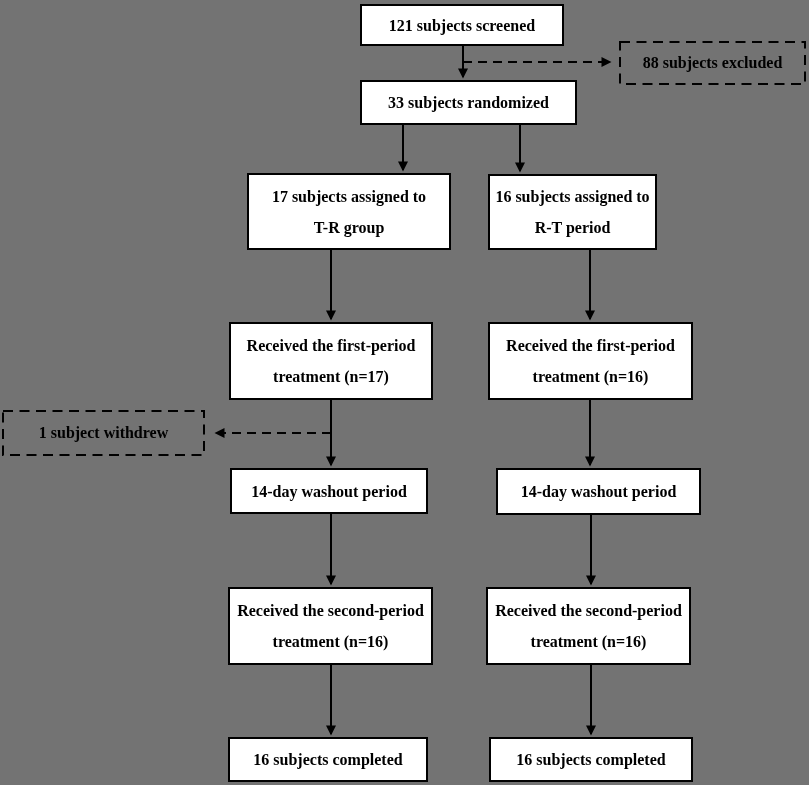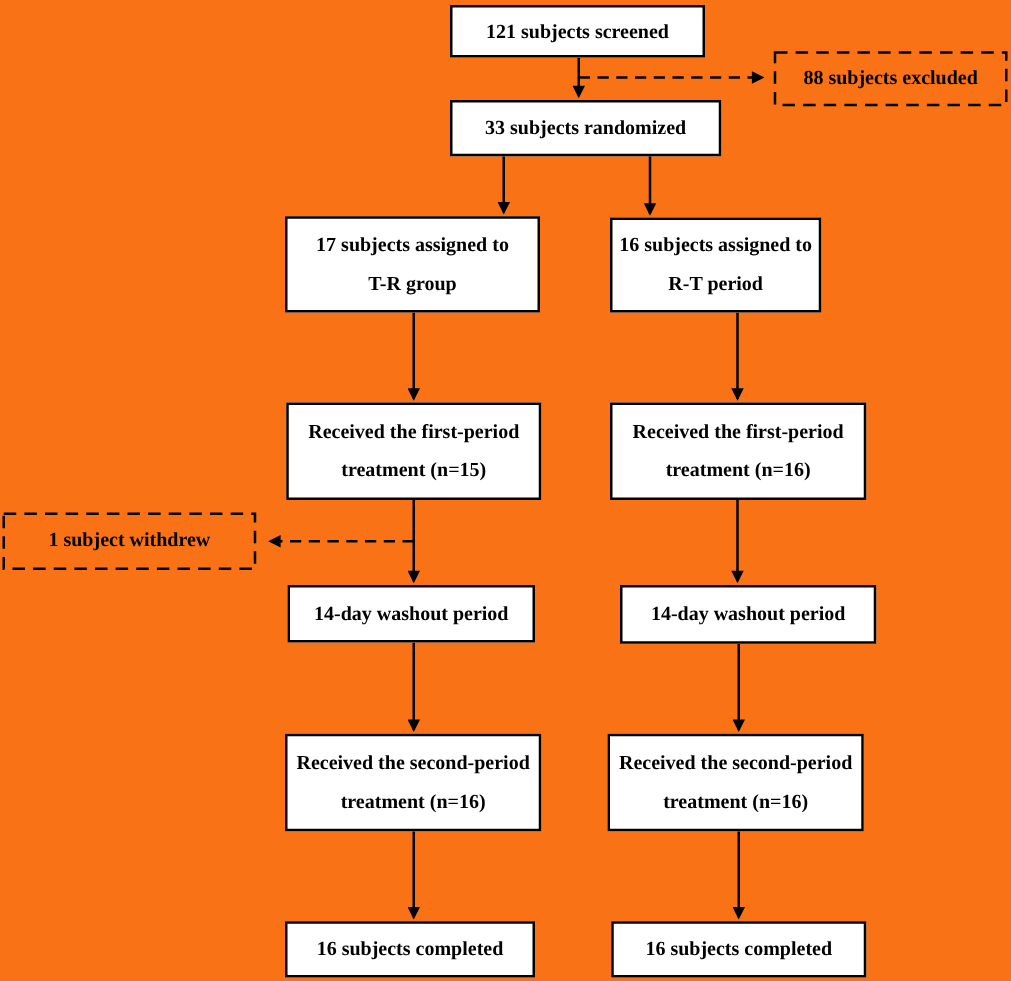--- a/index.html
+++ b/index.html
@@ -4,21 +4,21 @@
 <style>
   html, body {
     margin: 0;
     padding: 0;
     background: #ffffff;
   }
   .canvas {
     position: relative;
     width: 809px;
     height: 785px;
-    background: #f97316;
+    background: #737373;
     font-family: "Liberation Serif", "DejaVu Serif", serif;
     color: #000000;
     overflow: hidden;
   }
   .arrow-layer {
     position: absolute;
     left: 0;
     top: 0;
   }
   .box {
@@ -89,33 +89,33 @@
   </svg>
 
   <div class="box" style="left:360px;top:4px;width:204px;height:42px">
     <span class="l">121 subjects screened</span>
   </div>
 
   <div class="box" style="left:360px;top:80px;width:217px;height:45px">
     <span class="l">33 subjects randomized</span>
   </div>
 
-  <div class="box" style="left:228px;top:173px;width:204px;height:77px">
+  <div class="box" style="left:247px;top:173px;width:204px;height:77px">
     <span class="l">17 subjects assigned to</span>
     <span class="l">T-R group</span>
   </div>
 
   <div class="box" style="left:488px;top:174px;width:169px;height:76px">
     <span class="l">16 subjects assigned to</span>
     <span class="l">R-T period</span>
   </div>
 
   <div class="box" style="left:229px;top:322px;width:204px;height:78px">
     <span class="l">Received the first-period</span>
-    <span class="l">treatment (n=15)</span>
+    <span class="l">treatment (n=17)</span>
   </div>
 
   <div class="box" style="left:488px;top:322px;width:205px;height:78px">
     <span class="l">Received the first-period</span>
     <span class="l">treatment (n=16)</span>
   </div>
 
   <div class="box" style="left:230px;top:468px;width:198px;height:46px">
     <span class="l">14-day washout period</span>
   </div>

